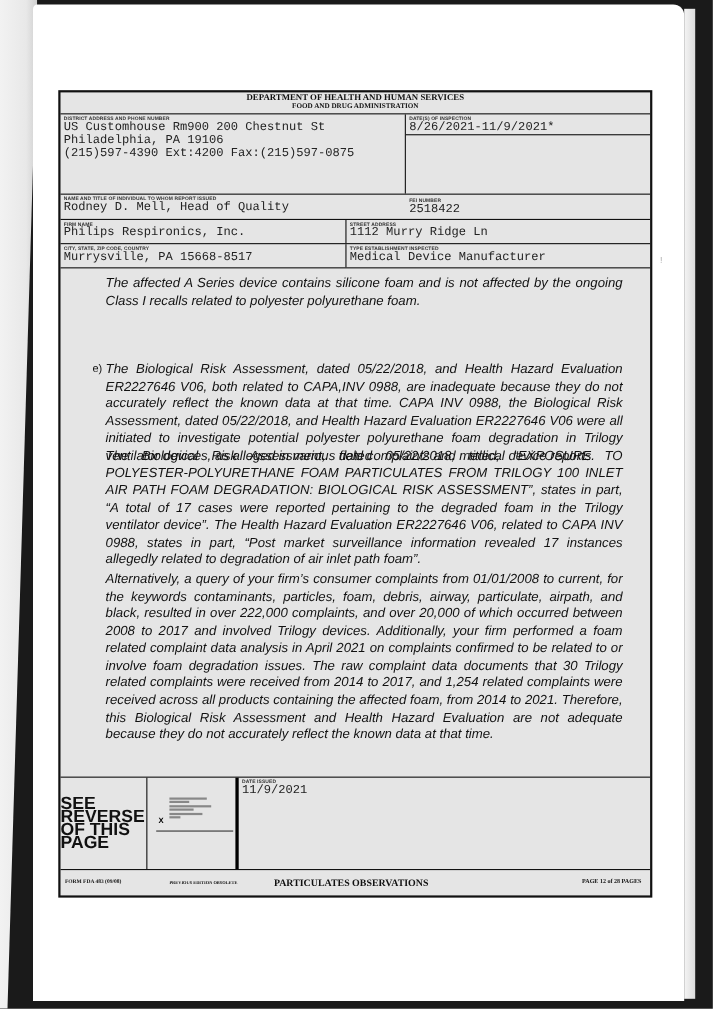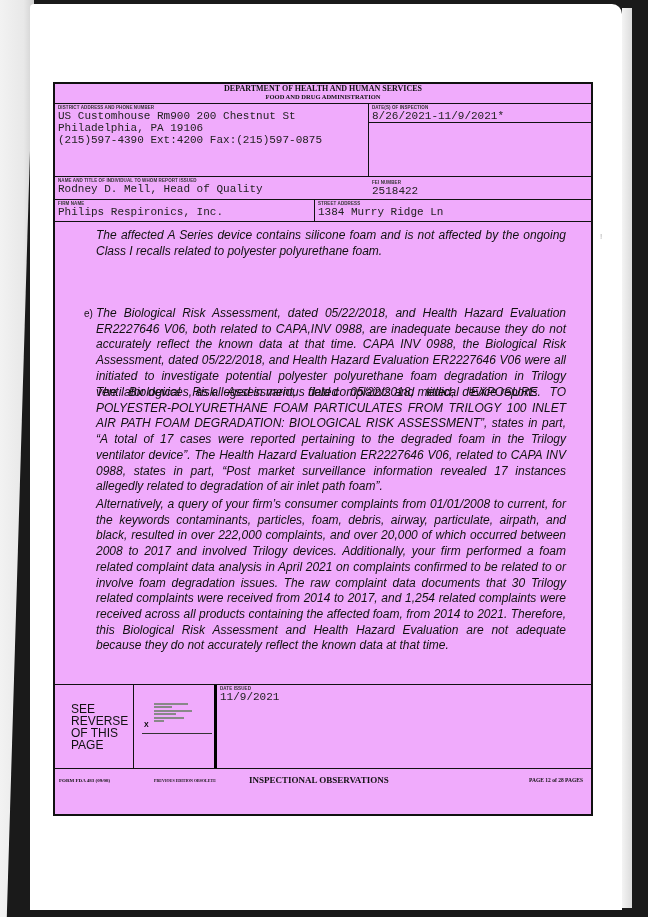--- a/index.html
+++ b/index.html
@@ -17,21 +17,21 @@
       position: absolute; left: 0; top: 0; width: 34px; height: 917px;
       background: linear-gradient(90deg, #f2f2f2 0%, #e8e8e8 70%, #cfcfcf 100%);
       clip-path: polygon(0 0, 100% 0, 100% 2%, 20% 100%, 0 100%);
     }
     .right-strip {
       position: absolute; left: 622px; top: 8px; width: 10px; height: 900px;
       background: linear-gradient(90deg, #f4f4f4, #dcdcdc);
     }
     .form {
       position: absolute; left: 53px; top: 82px; width: 540px; height: 734px;
-      border: 2px solid #111; box-sizing: border-box; background: #f0abfc;
+      border: 2px solid #111; box-sizing: border-box; background: #e5e5e5;
     }
     .hdr {
       height: 18px; border-bottom: 1px solid #111; text-align: center;
       font-family: "Liberation Serif", serif; font-weight: bold; color: #111;
       line-height: 8px; padding-top: 1px;
     }
     .hdr .l1 { font-size: 8px; display: block; }
     .hdr .l2 { font-size: 6.5px; display: block; }
     .row { display: flex; border-bottom: 1px solid #111; }
     .cell { position: relative; box-sizing: border-box; }
@@ -62,22 +62,22 @@
       position: absolute; left: 41px; width: 470px; text-align: justify;
       font-family: "Liberation Sans", sans-serif; font-size: 12px; line-height: 15.7px; font-style: italic;
     }
     .item-marker {
       position: absolute; left: 29px; font-family: "Liberation Sans", sans-serif;
       font-size: 10px;
     }
     .foot { display: flex; height: 83px; border-bottom: 1px solid #111; }
     .foot .c1 {
       width: 78px; display: flex; align-items: center; justify-content: flex-start;
-      padding-left: 16px; box-sizing: border-box;
-      font-weight: normal; font-size: 12px; line-height: 12px; color: #111;
+      padding-left: 0; box-sizing: border-box;
+      font-weight: bold; font-size: 16px; line-height: 12px; color: #111;
     }
     .foot .c2 { width: 260px; }
     .foot .c3 { width: 80px; }
     .foot .c4 { flex: 1; }
     .foot .c3 { border-left: 1px solid #111; position: relative; }
     .sig-line {
       position: absolute; left: 8px; right: 2px; top: 48px; border-top: 1px solid #333;
     }
     .sig-x { position: absolute; left: 10px; top: 36px; font-size: 7px; font-weight: bold; }
     .sig-stamp { position: absolute; left: 20px; top: 18px; width: 40px; }
@@ -131,24 +131,34 @@
     </div>
   </div>
 
   <div class="row row3">
     <div class="cell c-left">
       <div class="lbl">FIRM NAME</div>
       <div class="val">Philips Respironics, Inc.</div>
     </div>
     <div class="cell c-right">
       <div class="lbl">STREET ADDRESS</div>
-      <div class="val">1384 Murry Ridge Ln</div>
+      <div class="val">1112 Murry Ridge Ln</div>
     </div>
   </div>
 
+  <div class="row row4">
+    <div class="cell c-left">
+      <div class="lbl">CITY, STATE, ZIP CODE, COUNTRY</div>
+      <div class="val">Murrysville, PA 15668-8517</div>
+    </div>
+    <div class="cell c-right">
+      <div class="lbl">TYPE ESTABLISHMENT INSPECTED</div>
+      <div class="val">Medical Device Manufacturer</div>
+    </div>
+  </div>
 
   <div class="body-area">
     <div class="para" style="top:6px">The affected A Series device contains silicone foam and is not affected by the ongoing Class I recalls related to polyester polyurethane foam.</div>
     <div class="item-marker" style="top:84px">e)</div>
     <div class="para" style="top:84px">The Biological Risk Assessment, dated 05/22/2018, and Health Hazard Evaluation ER2227646 V06, both related to CAPA,INV 0988, are inadequate because they do not accurately reflect the known data at that time.  CAPA INV 0988, the Biological Risk Assessment, dated 05/22/2018, and Health Hazard Evaluation ER2227646 V06 were all initiated to investigate potential polyester polyurethane foam degradation in Trilogy ventilator devices, as alleged in various field complaints and medical device reports.</div>
     <div class="para" style="top:163px">The Biological Risk Assessment, dated 05/22/2018, titled, “EXPOSURE TO POLYESTER-POLYURETHANE FOAM PARTICULATES FROM TRILOGY 100 INLET AIR PATH FOAM DEGRADATION: BIOLOGICAL RISK ASSESSMENT”, states in part, “A total of 17 cases were reported pertaining to the degraded foam in the Trilogy ventilator device”.  The Health Hazard Evaluation ER2227646 V06, related to CAPA INV 0988, states in part, “Post market surveillance information revealed 17 instances allegedly related to degradation of air inlet path foam”.</div>
     <div class="para" style="top:275px">Alternatively, a query of your firm’s consumer complaints from 01/01/2008 to current, for the keywords contaminants, particles, foam, debris, airway, particulate, airpath, and black, resulted in over 222,000 complaints, and over 20,000 of which occurred between 2008 to 2017 and involved Trilogy devices. Additionally, your firm performed a foam related complaint data analysis in April 2021 on complaints confirmed to be related to or involve foam degradation issues.  The raw complaint data documents that 30 Trilogy related complaints were received from 2014 to 2017, and 1,254 related complaints were received across all products containing the affected foam, from 2014 to 2021.  Therefore, this Biological Risk Assessment and Health Hazard Evaluation are not adequate because they do not accurately reflect the known data at that time.</div>
   </div>
 
   <div class="foot">
@@ -167,18 +177,18 @@
     </div>
     <div class="cell c4" style="border-left:3px solid #000000">
       <div class="lbl">DATE ISSUED</div>
       <div class="val">11/9/2021</div>
     </div>
   </div>
 
   <div class="bottom-row">
     <div class="f1">FORM FDA 483 (09/08)</div>
     <div class="f2">PREVIOUS EDITION OBSOLETE</div>
-    <div class="f3">INSPECTIONAL OBSERVATIONS</div>
+    <div class="f3">PARTICULATES OBSERVATIONS</div>
     <div class="f4">PAGE 12 of 28 PAGES</div>
   </div>
 </div>
 
 <span class="scan-mark" style="left:600px;top:232px">!</span>
 
 </body></html>

